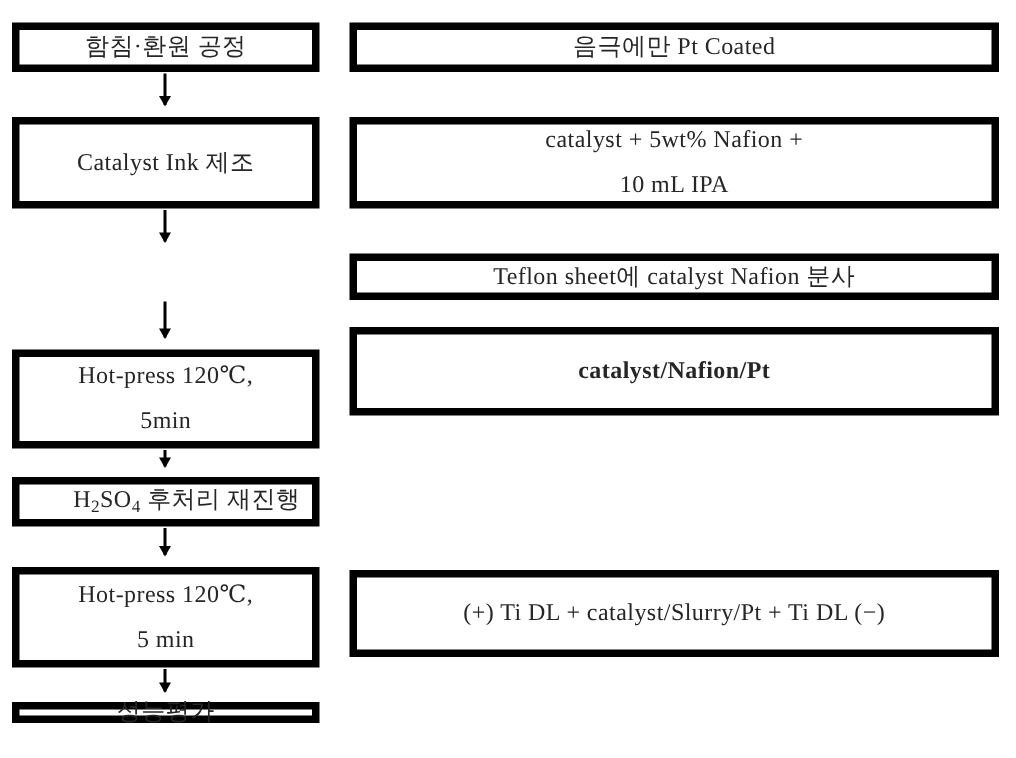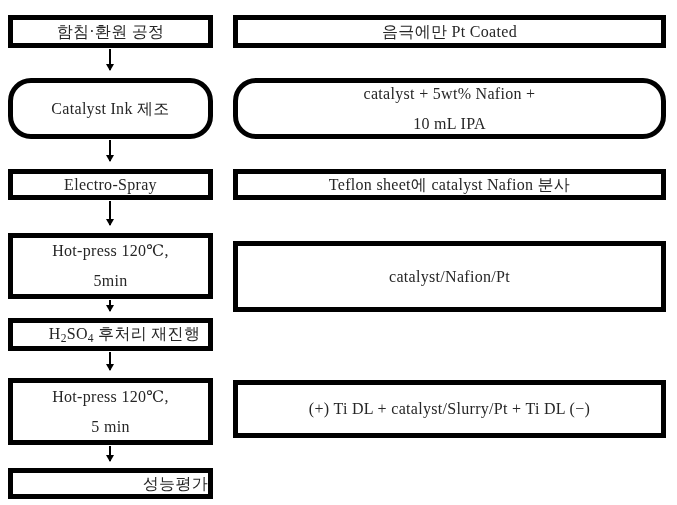--- a/index.html
+++ b/index.html
@@ -38,28 +38,28 @@
     line-height: 1.25;
   }
   .box.two-line .line + .line {
     margin-top: 10px;
   }
   
   .left  { left: 8px;  width: 205px; }
   .right { left: 233px; width: 433px; }
 
   .r1 { top: 15px;  height: 33px; }
-  .r2 { top: 78px;  height: 61px; border-radius: 23px; }
+  .r2 { top: 78px;  height: 61px; }
   .r3 { top: 169px; height: 31px; }
   .r4 { top: 233px; height: 66px; }
   .r5 { top: 318px; height: 33px; padding-left: 28px; }
   .r6 { top: 378px; height: 67px; }
-  .r7 { top: 468px; height: 31px; align-items: flex-end; }
+  .r7 { top: 468px; height: 14px; }
 
-  .right.r4 { top: 241px; height: 71px; }
+  .right.r4 { top: 218px; height: 59px; font-weight: bold; }
   .right.r6 { top: 380px; height: 58px; }
 
   .fs-16 { font-size: 16px; }
 
   
   .arrow {
     position: absolute;
     left: 109px;
     width: 2px;
     background: #000000;
@@ -94,23 +94,20 @@
 <div id="flow-root">
 
   <div class="box left r1 fs-16">
     <span class="line">함침·환원 공정</span>
   </div>
 
   <div class="box left r2 fs-16">
     <span class="line">Catalyst Ink 제조</span>
   </div>
 
-  <div class="box left r3 fs-16">
-    <span class="line">Electro-Spray</span>
-  </div>
 
   <div class="box left r4 fs-16 two-line">
     <span class="line">Hot-press 120℃,</span>
     <span class="line">5min</span>
   </div>
 
   <div class="box left r5 fs-16">
     <span class="line"><span>H</span><sub>2</sub><span>SO</span><sub>4</sub><span> 후처리 재진행</span></span>
   </div>
 

